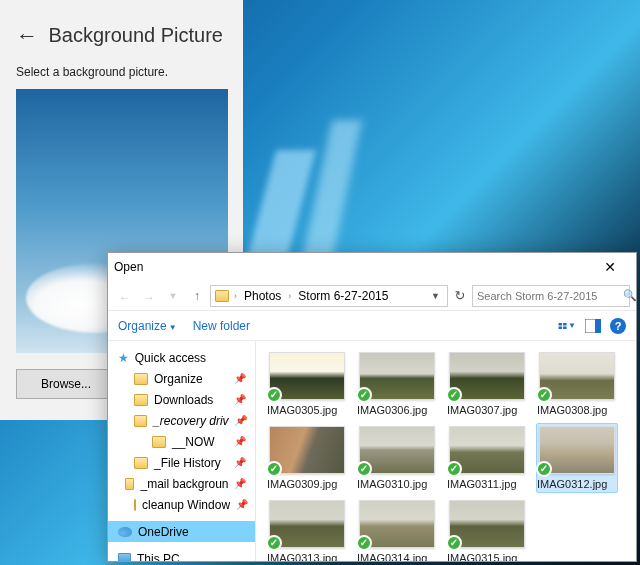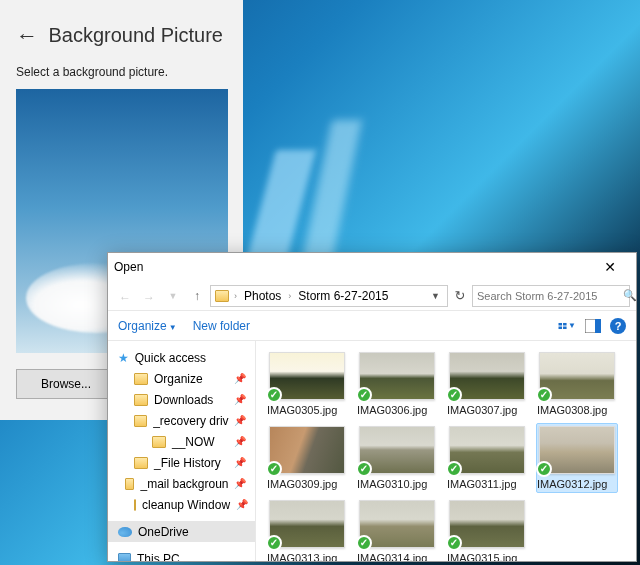--- a/index.html
+++ b/index.html
@@ -32,21 +32,21 @@
 .search-ico { font-size:11px; color:#666; cursor:pointer; }
 .toolbar { height:30px; display:flex; align-items:center; padding:0 10px; gap:16px; font-size:12px; border-bottom:1px solid #e8e8e8; }
 .tb-link { color:#1a6fcc; cursor:pointer; }
 .tb-drop { font-size:8px; color:#1a6fcc; margin-left:2px; }
 .tb-right { margin-left:auto; display:flex; align-items:center; gap:8px; }
 .view-ico { width:18px; height:16px; cursor:pointer; display:inline-flex; align-items:center; justify-content:center; }
 .help-ico { width:16px; height:16px; border-radius:50%; background:#1a6fcc; color:#fff; font-size:11px; font-weight:bold; display:inline-flex; align-items:center; justify-content:center; cursor:pointer; }
 .body { flex:1; display:flex; overflow:hidden; }
 .nav-pane { width:148px; border-right:1px solid #e8e8e8; overflow:hidden; font-size:12px; padding-top:6px; }
 .nav-item { display:flex; align-items:center; height:21px; padding-left:10px; gap:6px; cursor:pointer; white-space:nowrap; }
-.nav-item.selected { background:#e5e5e5; }
+.nav-item.selected { background:#7dd3fc; }
 .star-ico { color:#3b9de8; font-size:12px; }
 .pin { color:#aaa; font-size:10px; margin-left:auto; margin-right:8px; }
 .onedrive-ico { width:14px; height:10px; background:radial-gradient(ellipse at 30% 60%,#69b7ec,#3a8fd4); border-radius:50% 50% 45% 45%; }
 .pc-ico { width:13px; height:11px; background:linear-gradient(#7fc3f0,#4a9bd8); border:1px solid #4a8fc4; border-radius:1px; }
 .file-pane { flex:1; overflow:auto; padding:8px 0 8px 10px; display:flex; flex-wrap:wrap; align-content:flex-start; gap:4px 8px; position:relative; }
 .file-item { width:82px; display:flex; flex-direction:column; align-items:center; cursor:pointer; padding:2px; border:1px solid transparent; border-radius:2px; }
 .file-item.selected { background:#cce8ff; border-color:#99d1ff; }
 .thumb { width:76px; height:48px; position:relative; border:1px solid #ddd; box-shadow:0 1px 2px rgba(0,0,0,0.15); }
 .check { position:absolute; left:-4px; bottom:-4px; width:16px; height:16px; background:#3db03d; border:2px solid #fff; border-radius:50%; color:#fff; font-size:10px; line-height:12px; text-align:center; font-weight:bold; }
 .fname { font-size:11px; margin-top:4px; color:#222; white-space:nowrap; overflow:hidden; text-overflow:ellipsis; width:80px; }
@@ -120,21 +120,21 @@
           <div class="nav-item" style="padding-left: 26px;">
             <span class="folder-ico"></span>
             <span>Organize</span>
             <span class="pin">📌</span>
           </div>
           <div class="nav-item" style="padding-left: 26px;">
             <span class="folder-ico"></span>
             <span>Downloads</span>
             <span class="pin">📌</span>
           </div>
-          <div class="nav-item" style="padding-left: 26px;">
+          <div class="nav-item" style="padding-left: 26px; font-style: italic;">
             <span class="folder-ico"></span>
             <span>_recovery driv</span>
             <span class="pin">📌</span>
           </div>
           <div class="nav-item" style="padding-left: 44px;">
             <span class="folder-ico"></span>
             <span>__NOW</span>
             <span class="pin">📌</span>
           </div>
           <div class="nav-item" style="padding-left: 26px;">

